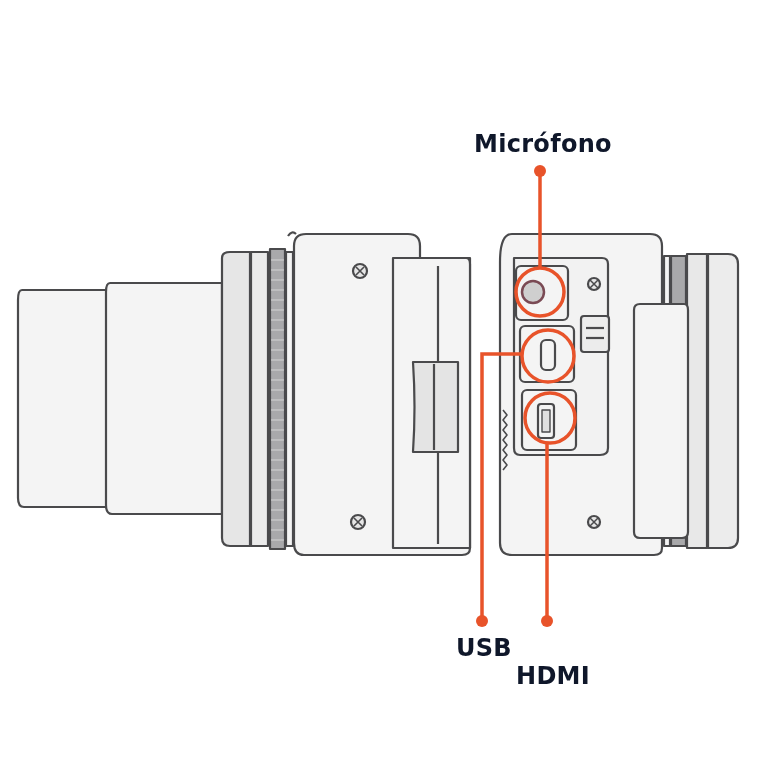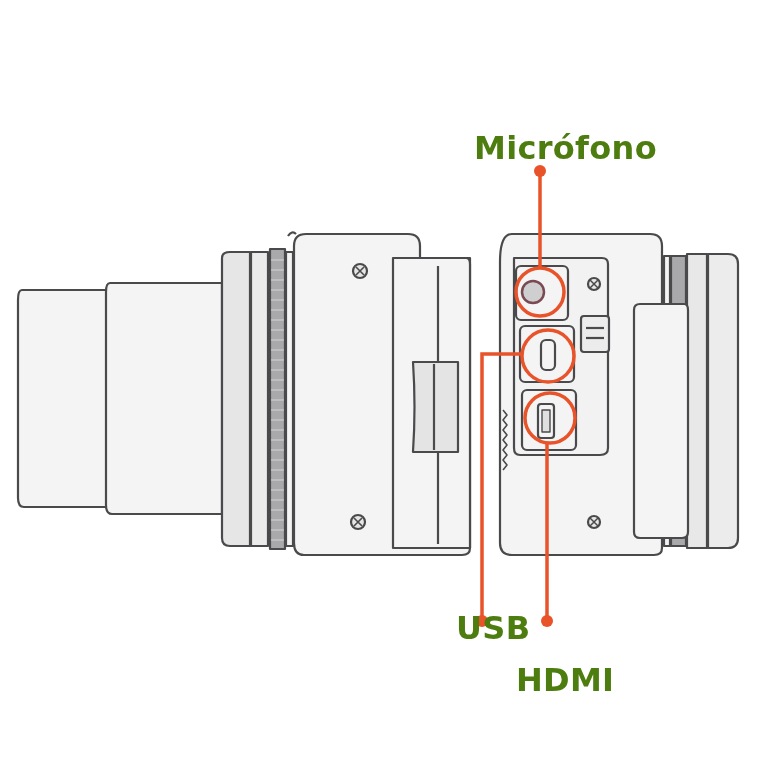--- a/index.html
+++ b/index.html
@@ -1,17 +1,17 @@
 <!DOCTYPE html>
 <html><head>
 <meta charset="utf-8">
 <style>
   html,body{margin:0;padding:0;background:#ffffff;}
   body{width:760px;height:760px;position:relative;overflow:hidden;font-family:"DejaVu Sans","Liberation Sans",sans-serif;}
-  .label{position:absolute;font-weight:bold;color:#4d7c0f;font-size:32px;letter-spacing:0.3px;line-height:1;}
+  .label{position:absolute;font-weight:bold;color:#0f172a;font-size:24px;letter-spacing:0.3px;line-height:1;}
   svg{position:absolute;left:0;top:0;}
 </style>
 </head>
 <body>
 
 <svg width="760" height="760" viewBox="0 0 760 760">
   <g fill="#f4f4f4" stroke="#4a4a4c" stroke-width="2.2" stroke-linejoin="round">
 
     <g>
       <path d="M22,290 Q18,290 18,300 L18,498 Q18,507 24,507 L108,507 L108,290 Z"></path>
@@ -114,14 +114,14 @@
     <line x1="547" y1="443" x2="547" y2="620"></line>
   </g>
   <g fill="#e8532a">
     <circle cx="540" cy="171" r="6"></circle>
     <circle cx="482" cy="621" r="6"></circle>
     <circle cx="547" cy="621" r="6"></circle>
   </g>
 </svg>
 
 <div class="label" style="left:474px;top:132px;">Micrófono</div>
-<div class="label" style="left:456px;top:612px;">USB</div>
+<div class="label" style="left:456px;top:636px;">USB</div>
 <div class="label" style="left:516px;top:664px;">HDMI</div>
 
 </body></html>

